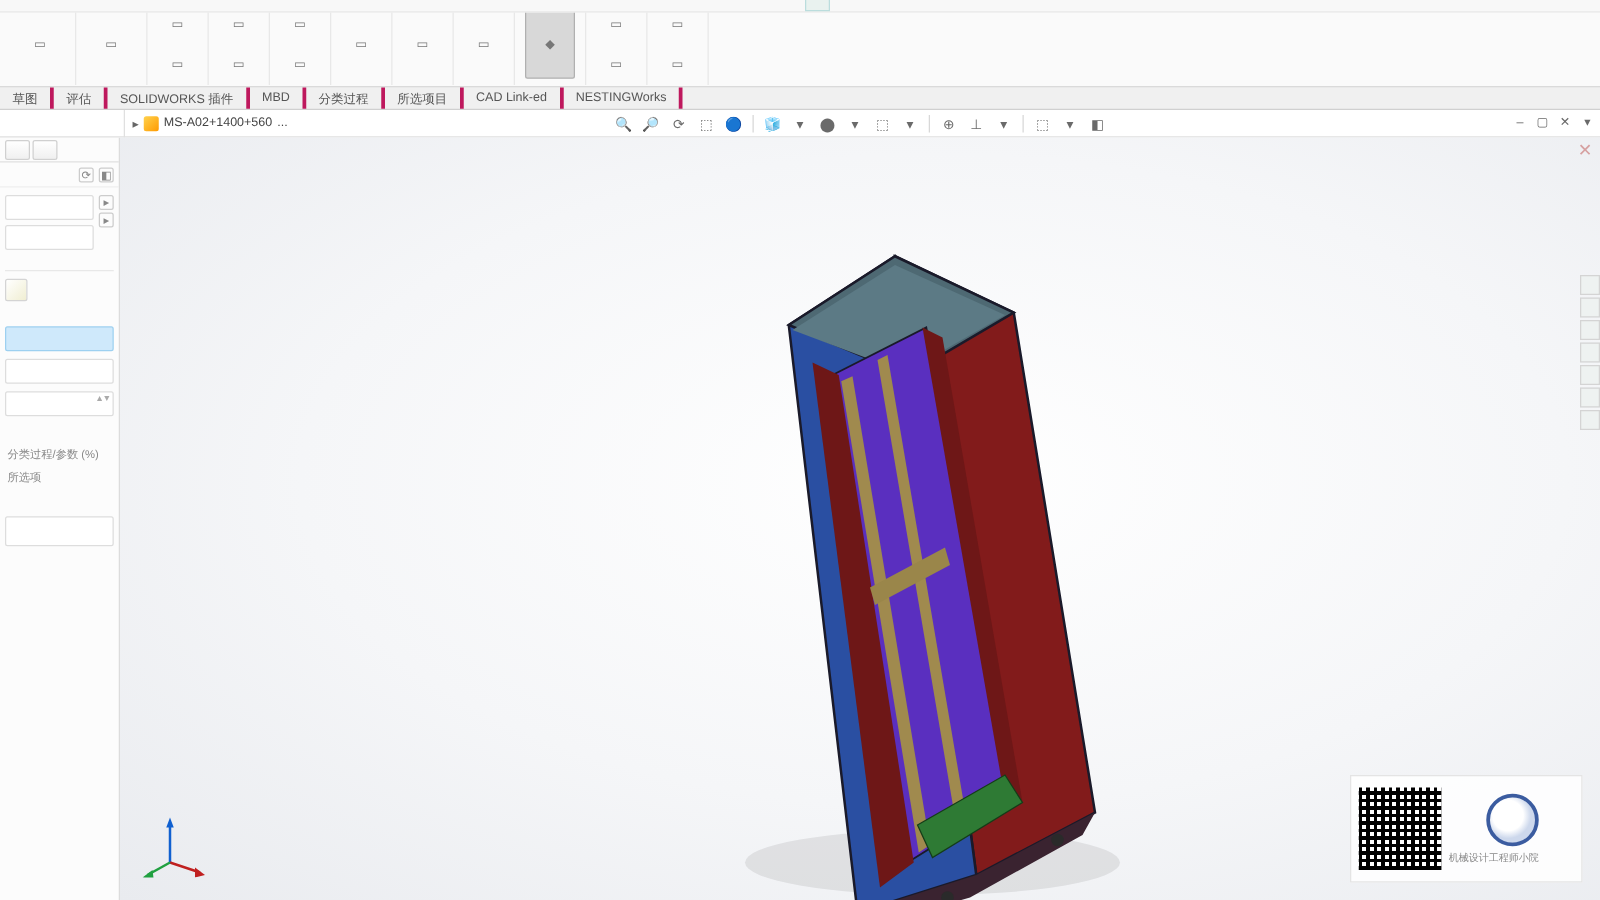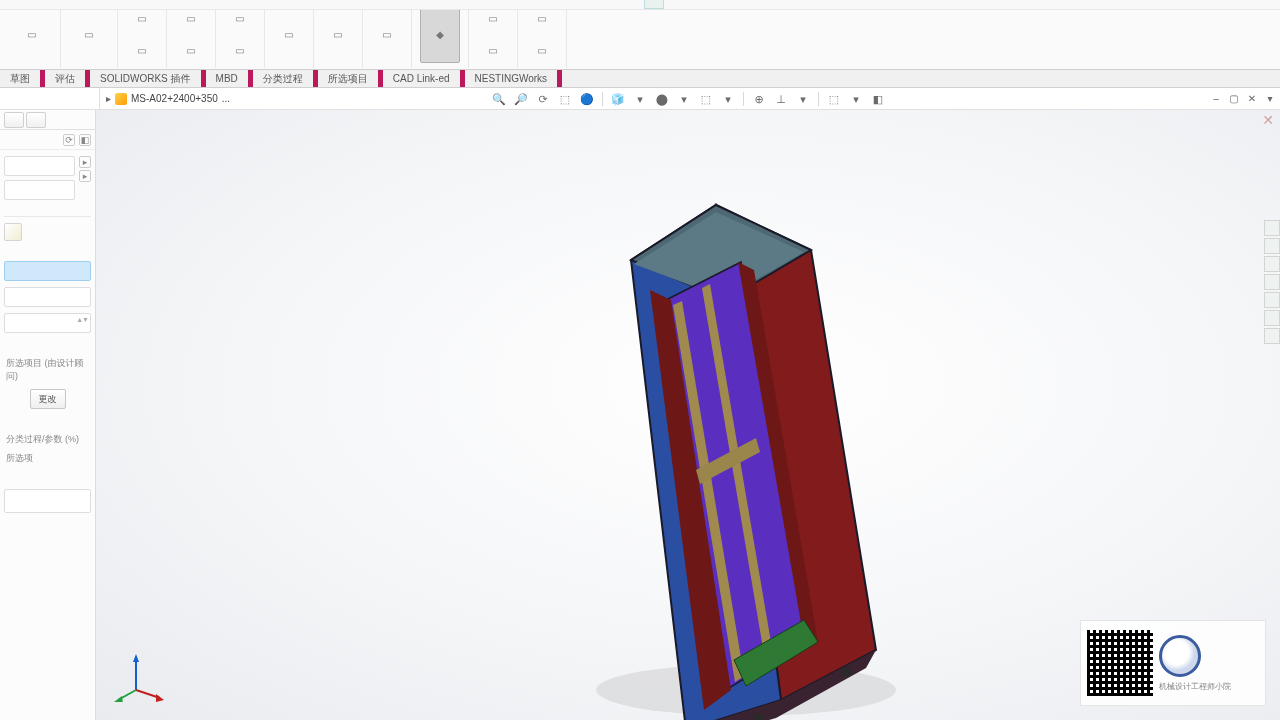--- a/index.html
+++ b/index.html
@@ -7,21 +7,21 @@
 
 
 .ribbon { height: 70px; background: #fafafa; border-bottom: 1px solid #d0d0d0; display: flex; align-items: center; padding: 2px 4px; }
 .ribbon-group { display: flex; flex-direction: column; align-items: center; padding: 2px 8px; border-right: 1px solid #e8e8e8; height: 66px; justify-content: center; gap: 2px; }
 .ribbon-btn { width: 32px; height: 32px; display: flex; align-items: center; justify-content: center; border-radius: 2px; cursor: pointer; font-size: 10px; color: #777; }
 .ribbon-btn.big { width: 40px; height: 40px; }
 .ribbon-btn.active { background: #d8d8d8; border: 1px solid #b0b0b0; width: 40px; height: 56px; }
 
 
 .cmd-tabs { height: 18px; background: #f0f0f0; display: flex; align-items: stretch; border-bottom: 1px solid #d0d0d0; }
-.cmd-tab { padding: 0 10px; font-size: 10px; color: #555; border-right: 5px solid #be185d; display: flex; align-items: center; cursor: pointer; }
+.cmd-tab { padding: 0 10px; font-size: 10px; color: #555; border-right: 3px solid #be185d; display: flex; align-items: center; cursor: pointer; }
 
 
 .doc-row { height: 22px; background: #fff; display: flex; align-items: center; border-bottom: 1px solid #e0e0e0; position: relative; }
 .doc-tab-area { width: 100px; height: 22px; border-right: 1px solid #e0e0e0; }
 .doc-tab { display: flex; align-items: center; gap: 4px; font-size: 10px; color: #444; padding: 0 6px; height: 22px; }
 .doc-icon { width: 12px; height: 12px; background: linear-gradient(135deg,#ffd24d,#ff9a00); border-radius: 2px; }
 .view-toolbar { position: absolute; left: 490px; top: 2px; display: flex; gap: 4px; align-items: center; }
 .vt-btn { width: 18px; height: 18px; border-radius: 2px; cursor: pointer; display: flex; align-items: center; justify-content: center; font-size: 11px; color: #6a6a6a; }
 .vt-btn.blue { color: #2a7ab8; }
 .vt-sep { width: 1px; height: 14px; background: #d8d8d8; margin: 0 2px; }
@@ -133,21 +133,21 @@
   <div class="cmd-tab">所选项目</div>
   <div class="cmd-tab">CAD Link-ed</div>
   <div class="cmd-tab">NESTINGWorks</div>
 </div>
 
 <div class="doc-row">
   <div class="doc-tab-area"></div>
   <div class="doc-tab">
     <span style="font-size:10px;color:#666">▸</span>
     <span class="doc-icon"></span>
-    <span>MS-A02+2400+350</span>
+    <span>MS-A02+1400+560</span>
     <span>...</span>
   </div>
   <div class="view-toolbar">
     <span class="vt-btn">🔍</span>
     <span class="vt-btn">🔎</span>
     <span class="vt-btn">⟳</span>
     <span class="vt-btn">⬚</span>
     <span class="vt-btn blue">🔵</span>
     <span class="vt-sep"></span>
     <span class="vt-btn blue">🧊</span>
@@ -199,24 +199,20 @@
       <div style="border-top:1px solid #e8e8e8;margin-top:6px;padding-top:6px;display:flex;flex-direction:column;gap:4px">
         <div class="feat-ico"></div>
       </div>
 
       <div style="display:flex;flex-direction:column;gap:6px;margin-top:10px">
         <div class="sel-row hl"></div>
         <div class="sel-row"></div>
         <div class="sel-row up"></div>
       </div>
 
-      <div style="display:flex;flex-direction:column;gap:6px;margin-top:14px">
-        <div class="panel-sec-label">所选项目 (由设计顾问)</div>
-        <button class="panel-btn">更改</button>
-      </div>
 
       <div style="display:flex;flex-direction:column;gap:6px;margin-top:14px">
         <div class="panel-sec-label">分类过程/参数 (%)</div>
         <div class="panel-sec-label">所选项</div>
       </div>
 
       <div style="display:flex;flex-direction:column;gap:6px;margin-top:14px">
         <div class="sel-row" style="height:24px"></div>
       </div>
     </div>
@@ -274,19 +270,19 @@
         <polygon points="22,2 19,10 25,10" fill="#1060d0"></polygon>
         <line x1="22" y1="38" x2="46" y2="46" stroke="#c02020" stroke-width="2"></line>
         <polygon points="50,48 42,42 42,50" fill="#c02020"></polygon>
         <line x1="22" y1="38" x2="4" y2="48" stroke="#20a040" stroke-width="2"></line>
         <polygon points="0,50 8,44 9,52" fill="#20a040"></polygon>
       </svg>
     </div>
 
     <div class="watermark">
       <div class="qr"></div>
-      <div style="display:flex;flex-direction:column;align-items:flex-start;gap:4px">
+      <div style="display:flex;flex-direction:column;align-items:flex-end;gap:4px">
         <div class="wm-logo"></div>
         <div class="wm-txt">机械设计工程师小院</div>
       </div>
     </div>
   </div>
 </div>
 
 </body></html>

